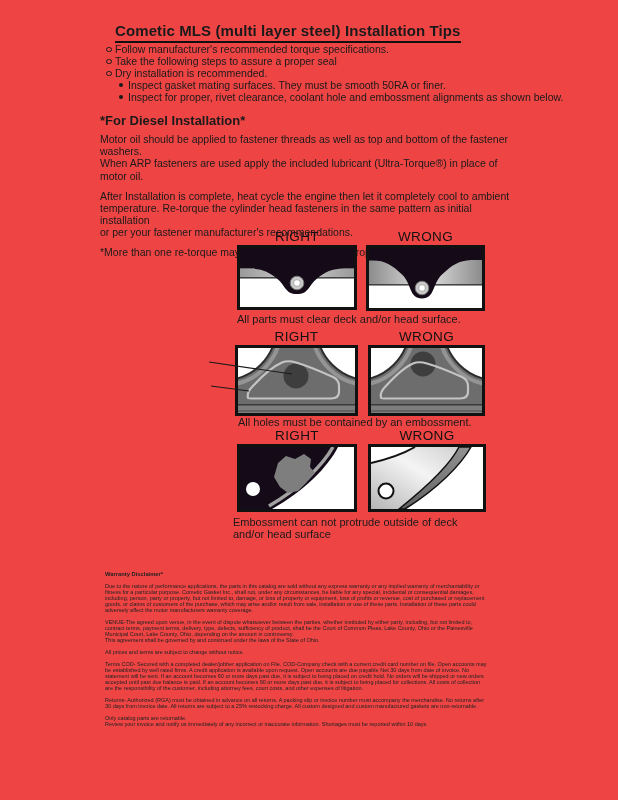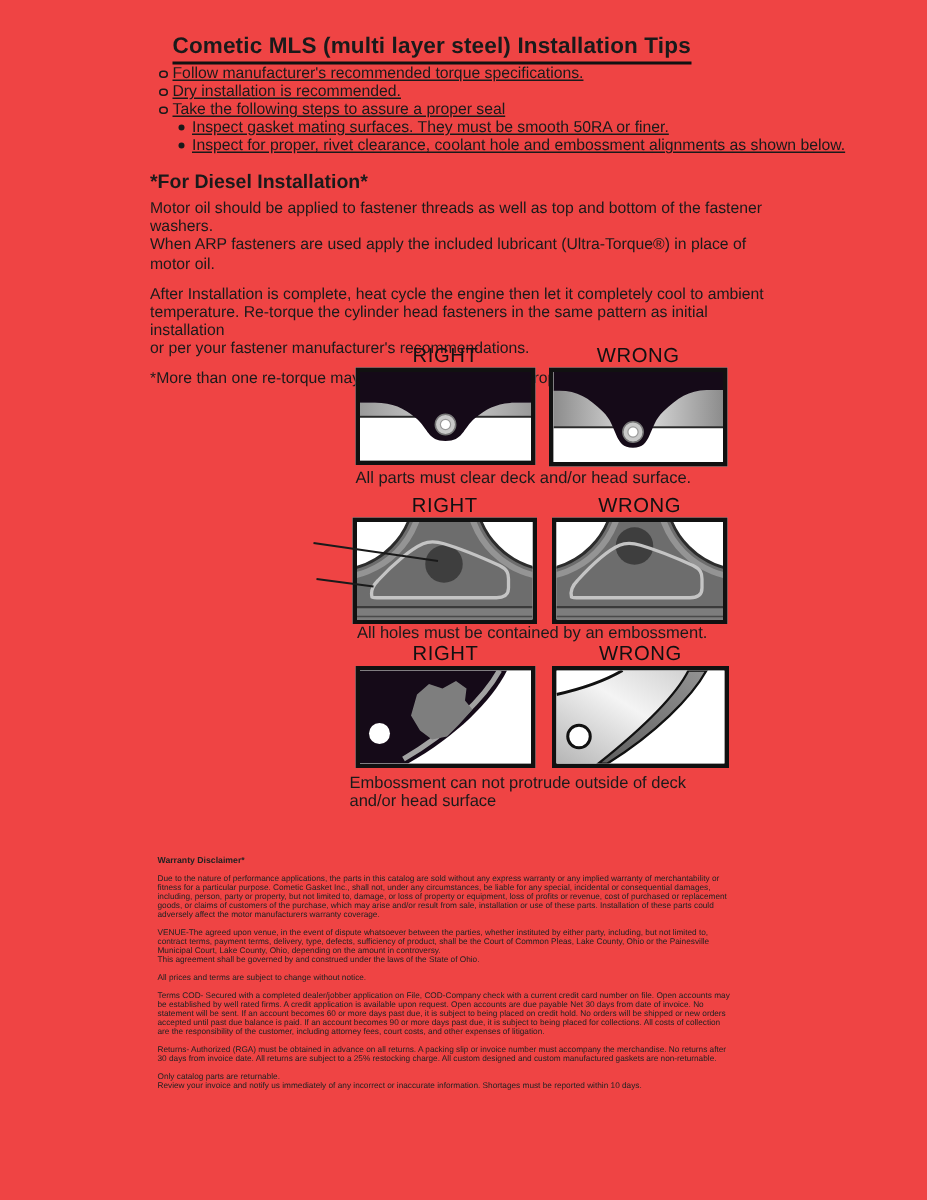--- a/index.html
+++ b/index.html
@@ -10,21 +10,21 @@
     font-family:"Liberation Sans","DejaVu Sans",sans-serif;
     color:#1a1a1a;
     overflow:hidden;
   }
   .title{
     position:absolute;left:115px;top:22px;margin:0;
     font-size:15px;font-weight:bold;letter-spacing:.1px;
     border-bottom:2px solid #111;padding-bottom:2px;
   }
   .tips{position:absolute;left:106px;top:43px;margin:0;padding:0;list-style:none;
-    font-size:10.5px;line-height:12px;width:470px;text-decoration:underline;}
+    font-size:10.5px;line-height:12px;width:470px;}
   .tips li{position:relative;padding-left:9px;}
   .tips li.lv2{margin-left:13px;}
   .b1{position:absolute;left:0;top:3.5px;width:3.5px;height:3.5px;border:1px solid #1a1a1a;border-radius:50%;}
   .b2{position:absolute;left:0;top:4px;width:4px;height:4px;background:#1a1a1a;border-radius:50%;}
   .diesel{position:absolute;left:100px;top:113px;width:412px;}
   .diesel h2{margin:0;font-size:13px;font-weight:bold;}
   .para{margin:0;font-size:10.5px;line-height:12.2px;white-space:pre-line;}
   .diesel .p1{margin-top:5px;}
   .diesel .p2{margin-top:8px;}
   .diesel .note{margin-top:7px;}
@@ -56,22 +56,22 @@
 </style>
 </head>
 <body>
 
 <div class="page">
 
   <h1 class="title">Cometic MLS (multi layer steel) Installation Tips</h1>
 
   <ul class="tips">
     <li class="lv1"><span class="b1"></span><span>Follow manufacturer's recommended torque specifications.</span></li>
+    <li class="lv1"><span class="b1"></span><span>Take the following steps to assure a proper seal</span></li>
     <li class="lv1"><span class="b1"></span><span>Dry installation is recommended.</span></li>
-    <li class="lv1"><span class="b1"></span><span>Take the following steps to assure a proper seal</span></li>
     <li class="lv2"><span class="b2"></span><span>Inspect gasket mating surfaces.  They must be smooth 50RA or finer.</span></li>
     <li class="lv2"><span class="b2"></span><span>Inspect for proper, rivet clearance, coolant hole and embossment alignments as shown below.</span></li>
   </ul>
 
   <div class="diesel">
     <h2>*For Diesel Installation*</h2>
     <p class="para p1">Motor oil should be applied to fastener threads as well as top and bottom of the fastener washers.
 When ARP fasteners are used apply the included lubricant (Ultra-Torque®) in place of motor oil.</p>
     <p class="para p2">After Installation is complete, heat cycle the engine then let it completely cool to ambient
 temperature. Re-torque the cylinder head fasteners in the same pattern as initial installation

